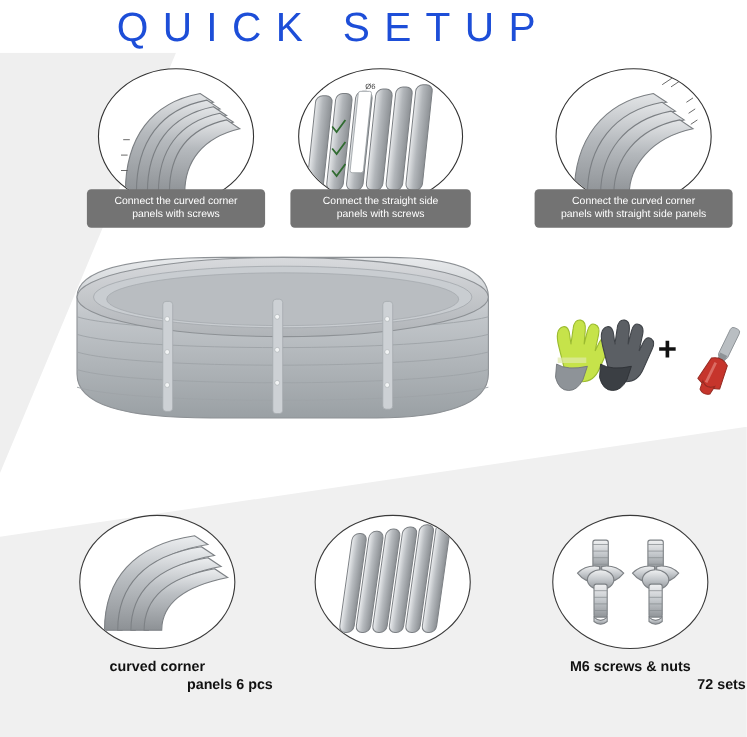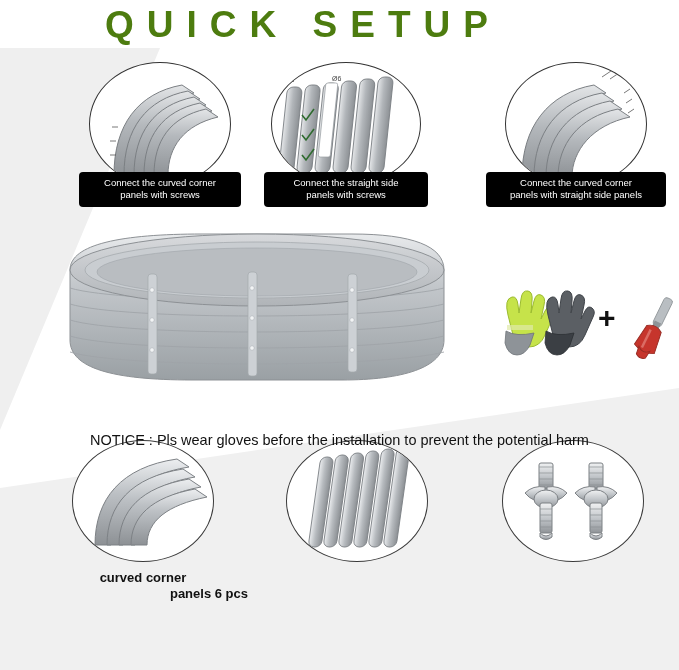--- a/index.html
+++ b/index.html
@@ -37,23 +37,23 @@
   }
 
   
   .title {
     position: absolute;
     top: 4px;
     left: 0;
     width: 606px;
     text-align: center;
     font-size: 37px;
-    font-weight: bold;
+    font-weight: normal;
     letter-spacing: 13px;
-    color: #4d7c0f;
+    color: #1d4ed8;
     z-index: 3;
     font-family: "Liberation Sans", sans-serif;
   }
 
   
   .steps {
     position: absolute;
     top: 62px;
     left: 0;
     width: 679px;
@@ -87,21 +87,21 @@
     color: #222;
     z-index: 5;
     font-family: "Liberation Serif", serif;
   }
   .step-2 .step-num { left: 14px; }
 
   
   .caption {
     position: relative;
     margin: -14px auto 0;
-    background: #000000;
+    background: #737373;
     color: #ffffff;
     font-size: 9.5px;
     line-height: 12px;
     text-align: center;
     padding: 5px 6px 6px;
     border-radius: 4px;
     width: 150px;
     z-index: 6;
   }
   .step-2 .caption { width: 152px; }
@@ -144,21 +144,21 @@
     text-align: center;
     font-size: 14.5px;
     color: #111111;
     z-index: 4;
     font-family: "Liberation Sans", sans-serif;
   }
 
   
   .parts {
     position: absolute;
-    top: 440px;
+    top: 468px;
     left: 0;
     width: 581px;
     height: 190px;
     z-index: 3;
   }
   .part {
     position: absolute;
     width: 210px;
     text-align: center;
   }
@@ -364,21 +364,20 @@
       <g transform="rotate(26 30 38)">
         <rect x="26" y="4" width="9" height="30" rx="3" fill="#b9bec2" stroke="#8e9397" stroke-width="0.8"></rect>
         <rect x="27" y="30" width="7" height="8" fill="#8e9397"></rect>
         <path d="M22 38 q8 -6 16 0 l3 22 q-11 6 -22 0 Z" fill="#c6352c" stroke="#962a22" stroke-width="0.9"></path>
         <path d="M24 60 q6 6 12 0 l-1 8 q-5 4 -10 0 Z" fill="#c6352c" stroke="#962a22" stroke-width="0.9"></path>
         <rect x="26" y="40" width="2.5" height="20" fill="#e07a72" opacity="0.8"></rect>
       </g>
     </svg>
   </div>
 
-  <div class="notice">NOTICE :  Pls wear gloves before the installation to prevent the potential harm</div>
 
   <div class="parts">
 
     <div class="part part-1">
       <div class="part-circle">
         <svg width="140" height="120" viewBox="0 0 140 120">
           <defs>
             <linearGradient id="p1" x1="0" y1="0" x2="0" y2="1">
               <stop offset="0%" stop-color="#eceef0"></stop>
               <stop offset="40%" stop-color="#bcc0c4"></stop>
@@ -452,16 +451,20 @@
             <ellipse cx="43" cy="58" rx="12" ry="9"></ellipse>
             <rect x="37" y="62" width="12" height="30" rx="2"></rect>
             <path d="M37 92 q6 6 12 0 l0 4 q-6 5 -12 0 Z"></path>
           </g>
           <g stroke="#8a8f93" stroke-width="0.7" fill="none" transform="translate(50,0)">
             <path d="M37 68 h12 M37 74 h12 M37 80 h12 M37 86 h12"></path>
             <path d="M36 26 h14 M36 32 h14 M36 38 h14 M36 44 h14"></path>
           </g>
         </svg>
       </div>
+      <div class="part-label">
+        <span>M6 screws &amp; nuts</span>
+        <span class="ln2">72  sets</span>
+      </div>
     </div>
 
   </div>
 </div>
 
 </body></html>

